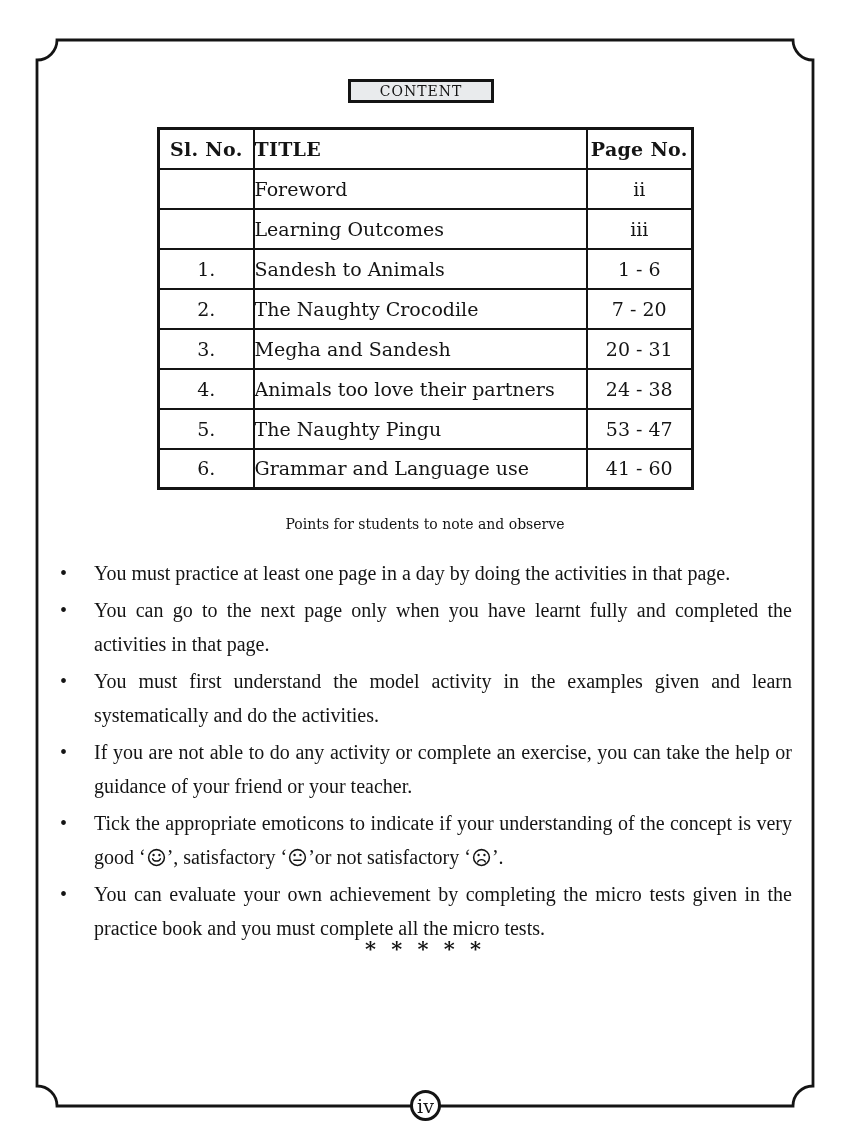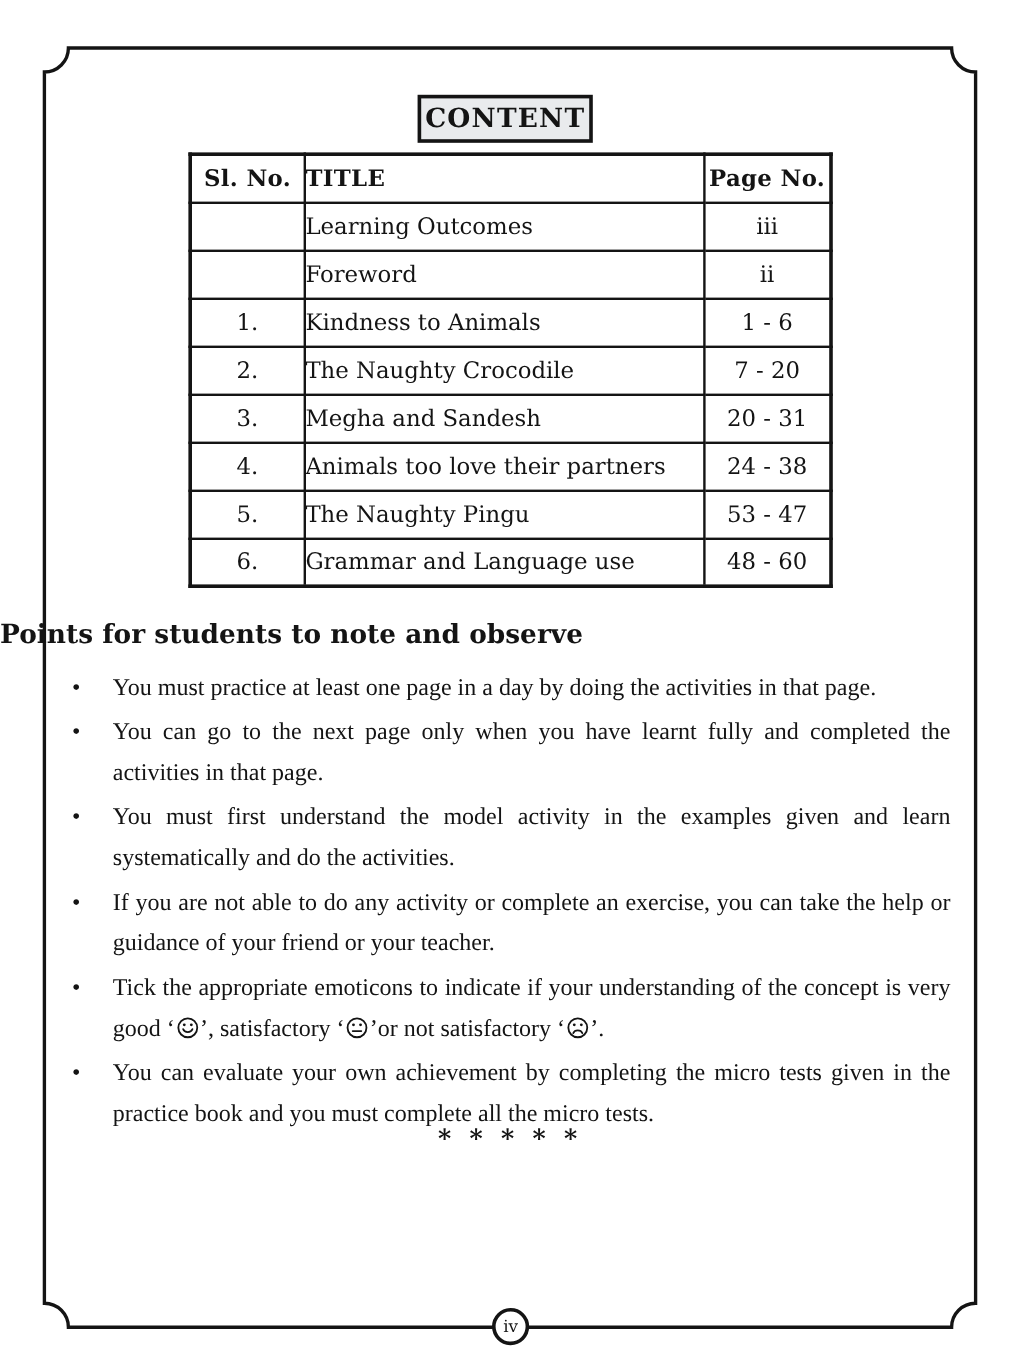--- a/index.html
+++ b/index.html
@@ -3,65 +3,65 @@
 <meta charset="utf-8">
 <style>
   html,body{margin:0;padding:0;}
   body{
     width:850px;height:1134px;position:relative;overflow:hidden;
     background:#ffffff;color:#141414;
     font-family:"Liberation Serif",serif;
   }
   .frame-svg{position:absolute;left:0;top:0;width:850px;height:1134px;pointer-events:none;}
   .content-box{
-    position:absolute;left:348px;top:79px;width:146px;height:40px;
+    position:absolute;left:348px;top:79px;width:146px;height:24px;
     background:#e9ebed;border:3px solid #141414;box-sizing:border-box;
     display:flex;align-items:center;justify-content:center;
-    font-family:"DejaVu Serif",serif;font-weight:bold;font-size:22px;letter-spacing:1px;
+    font-family:"DejaVu Serif",serif;font-weight:normal;font-size:14px;letter-spacing:1px;
   }
   table.toc{
     position:absolute;left:157px;top:127px;
     border-collapse:collapse;table-layout:fixed;
     font-family:"DejaVu Serif",serif;font-size:19px;
     border:3px solid #141414;
   }
   table.toc th, table.toc td{
     border:2px solid #141414;height:40px;box-sizing:border-box;
     overflow:hidden;white-space:nowrap;
   }
   table.toc th{font-size:19px;letter-spacing:.3px;}
   .col-sl{width:95px;}
   .col-title{width:333px;}
   .col-pages{width:106px;}
   .cell-sl{text-align:center;}
   .cell-title{text-align:left;padding-left:0;}
   .cell-pages{text-align:center;margin-left:28px;}
   .points-heading{
-    position:absolute;left:0;top:516px;width:850px;
-    font-family:"DejaVu Serif",serif;font-weight:bold;font-size:22px;
+    position:absolute;left:0;top:516px;width:850px;text-align:center;
+    font-family:"DejaVu Serif",serif;font-weight:normal;font-size:14px;
   }
   ul.bullets{
     position:absolute;left:58px;top:556px;width:734px;
     list-style:none;margin:0;padding:0;
   }
   ul.bullets li{
     position:relative;padding-left:36px;margin:0 0 3px 0;
     text-align:justify;font-size:20px;line-height:34px;
   }
   .bullet-marker{position:absolute;left:2px;top:0;}
   .emoticon{vertical-align:-3px;margin:0 1px;}
   .stars{
     position:absolute;left:0;top:936px;width:850px;text-align:center;
     font-family:"DejaVu Serif",serif;font-weight:bold;font-size:21px;letter-spacing:4px;
   }
   .page-circle{
     position:absolute;left:410px;top:1090px;width:31px;height:31px;
     border:3px solid #141414;border-radius:50%;background:#ffffff;box-sizing:border-box;
     display:flex;align-items:center;justify-content:center;
-    font-family:"DejaVu Serif",serif;font-size:14px;
+    font-family:"DejaVu Serif",serif;font-size:19px;
   }
 </style>
 </head>
 <body>
 
 <svg class="frame-svg" viewBox="0 0 850 1134" xmlns="http://www.w3.org/2000/svg">
   <path d="M 57 40 H 793 A 20 20 0 0 0 813 60 V 1086 A 20 20 0 0 0 793 1106 H 57 A 20 20 0 0 0 37 1086 V 60 A 20 20 0 0 0 57 40 Z" fill="none" stroke="#141414" stroke-width="2.8"></path>
 </svg>
 
 <div class="content-box">
@@ -77,31 +77,31 @@
   <thead>
     <tr>
       <th class="cell-sl">Sl. No.</th>
       <th class="cell-title">TITLE</th>
       <th class="cell-pages">Page No.</th>
     </tr>
   </thead>
   <tbody>
       <tr>
         <td class="cell-sl"></td>
+        <td class="cell-title">Foreword</td>
+        <td class="cell-pages">ii</td>
+      </tr>
+      <tr>
+        <td class="cell-sl"></td>
         <td class="cell-title">Learning Outcomes</td>
         <td class="cell-pages">iii</td>
       </tr>
       <tr>
-        <td class="cell-sl"></td>
-        <td class="cell-title">Foreword</td>
-        <td class="cell-pages">ii</td>
-      </tr>
-      <tr>
         <td class="cell-sl">1.</td>
-        <td class="cell-title">Kindness to Animals</td>
+        <td class="cell-title">Sandesh to Animals</td>
         <td class="cell-pages">1 - 6</td>
       </tr>
       <tr>
         <td class="cell-sl">2.</td>
         <td class="cell-title">The Naughty Crocodile</td>
         <td class="cell-pages">7 - 20</td>
       </tr>
       <tr>
         <td class="cell-sl">3.</td>
         <td class="cell-title">Megha and Sandesh</td>
@@ -113,21 +113,21 @@
         <td class="cell-pages">24 - 38</td>
       </tr>
       <tr>
         <td class="cell-sl">5.</td>
         <td class="cell-title">The Naughty Pingu</td>
         <td class="cell-pages">53 - 47</td>
       </tr>
       <tr>
         <td class="cell-sl">6.</td>
         <td class="cell-title">Grammar and Language use</td>
-        <td class="cell-pages">48 - 60</td>
+        <td class="cell-pages">41 - 60</td>
       </tr>
     </tbody>
 </table>
 
 <div class="points-heading">Points for students to note and observe</div>
 
 <ul class="bullets">
     <li><span class="bullet-marker">•</span>You must practice at least one page in a day by doing the activities in that page.</li>
     <li><span class="bullet-marker">•</span>You can go to the next page only when you have learnt fully and completed the activities in that page.</li>
     <li><span class="bullet-marker">•</span>You must first understand the model activity in the examples given and learn systematically and do the activities.</li>

